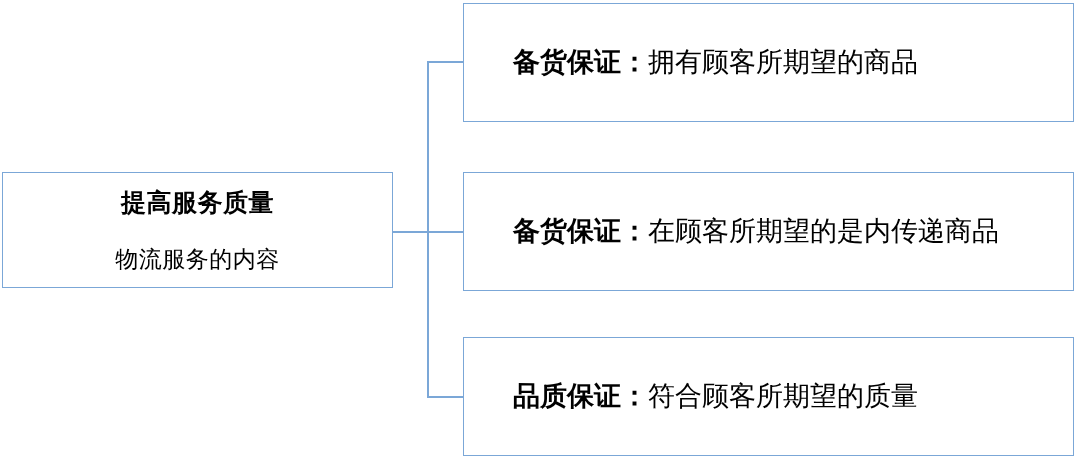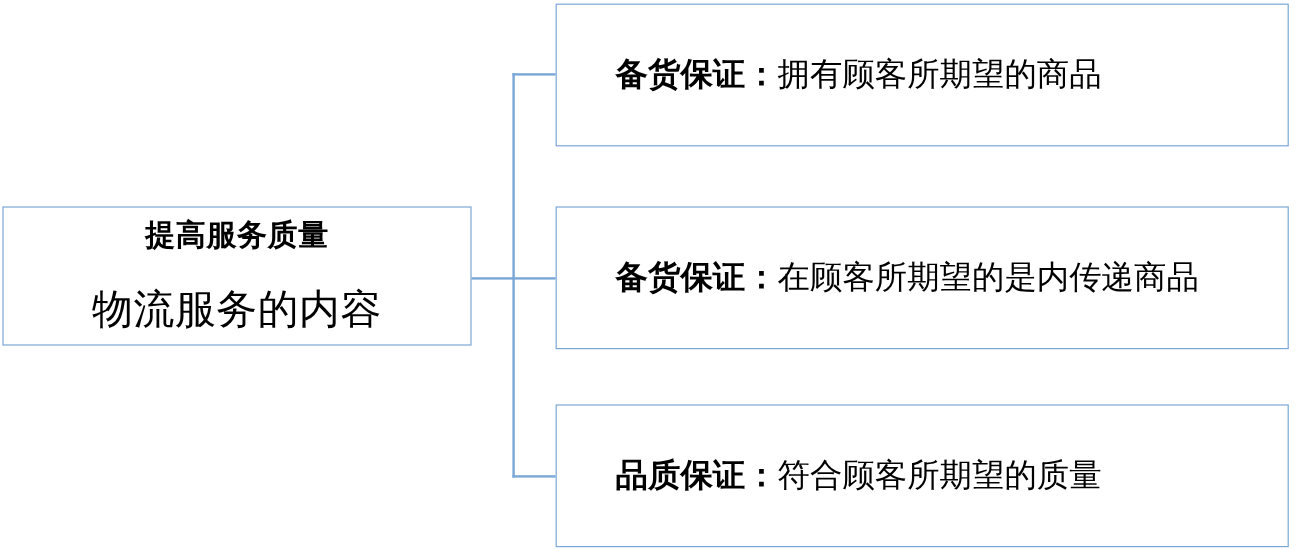--- a/index.html
+++ b/index.html
@@ -44,21 +44,21 @@
     text-align: center;
   }
   #root-node .root-title {
     font-size: 25px;
     font-weight: bold;
     line-height: 1.15;
     letter-spacing: 0.5px;
     margin-bottom: 29px;
   }
   #root-node .root-subtitle {
-    font-size: 34px;
+    font-size: 23px;
     font-weight: normal;
     line-height: 1.15;
     letter-spacing: 0.5px;
   }
 
   
   .branch-node {
     left: 463px;
     width: 611px;
     height: 119px;

